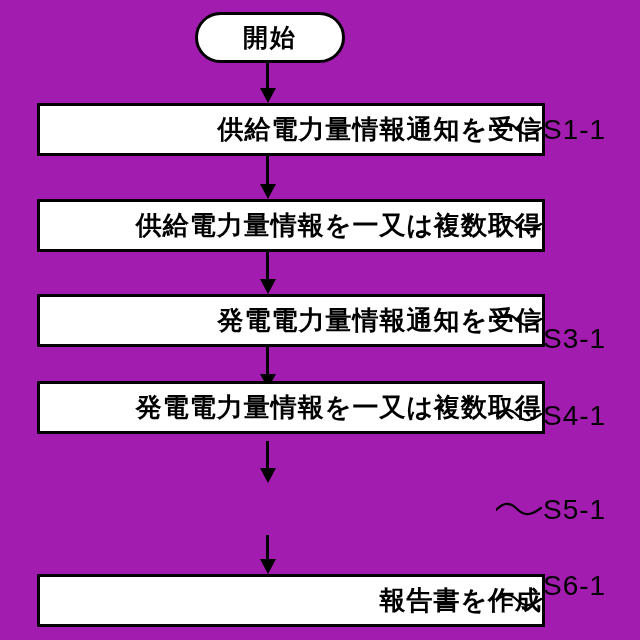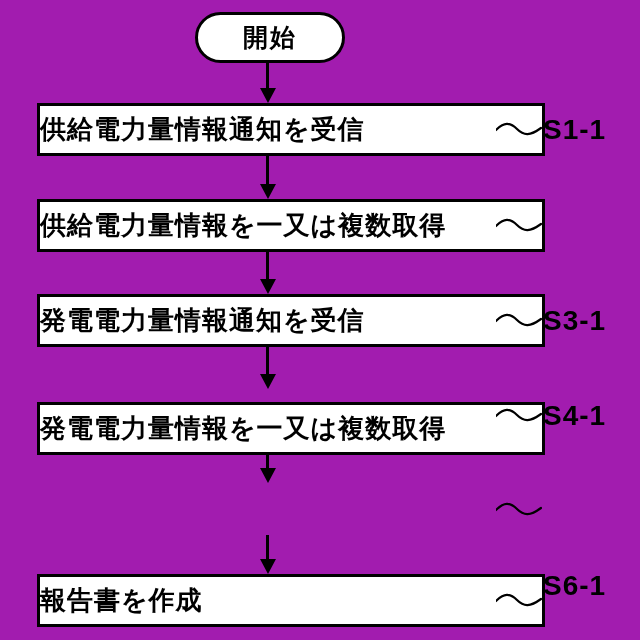--- a/index.html
+++ b/index.html
@@ -9,33 +9,33 @@
   }
   .terminal{
     position:absolute;left:195px;top:12px;width:150px;height:51px;
     border:3px solid #000;border-radius:27px;box-sizing:border-box;
     display:flex;align-items:center;justify-content:center;
     font-size:25px;font-weight:600;letter-spacing:2px;background:#fff;
   }
   .box{
     position:absolute;left:37px;width:508px;height:53px;
     border:3px solid #000;box-sizing:border-box;background:#fff;
-    display:flex;align-items:center;justify-content:flex-start;
+    display:flex;align-items:center;justify-content:flex-end;
     font-size:26px;font-weight:600;letter-spacing:1px;white-space:nowrap;
   }
   .stem{position:absolute;left:266px;width:3px;background:#000;}
   .head{
     position:absolute;left:260px;width:0;height:0;
     border-left:8px solid transparent;border-right:8px solid transparent;
     border-top:15px solid #000;
   }
   .tilde{position:absolute;left:496px;width:46px;height:16px;}
   .ref{
     position:absolute;left:543px;height:31px;line-height:31px;
-    font-size:28px;font-weight:700;letter-spacing:1px;white-space:nowrap;
+    font-size:28px;font-weight:400;letter-spacing:1px;white-space:nowrap;
   }
 </style>
 </head>
 <body>
 
 <div class="canvas">
 
   <div class="terminal">
     <span>開始</span>
   </div>
@@ -55,21 +55,21 @@
 
   <div class="box" style="top:103px">
     <span>供給電力量情報通知を受信</span>
   </div>
   <div class="box" style="top:294px">
     <span>発電電力量情報通知を受信</span>
   </div>
   <div class="box" style="top:199px">
     <span>供給電力量情報を一又は複数取得</span>
   </div>
-  <div class="box" style="top:402px">
+  <div class="box" style="top:381px">
     <span>発電電力量情報を一又は複数取得</span>
   </div>
   <div class="box" style="top:574px">
     <span>報告書を作成</span>
   </div>
 
   <svg class="tilde" style="top:121px" viewBox="0 0 46 16">
     <path d="M0,9 C8,1 14,1 21,8 C28,15 34,15 45,7" fill="none" stroke="#000" stroke-width="2.2" stroke-linecap="round"></path>
   </svg>
   <svg class="tilde" style="top:217px" viewBox="0 0 46 16">
@@ -82,17 +82,18 @@
     <path d="M0,9 C8,1 14,1 21,8 C28,15 34,15 45,7" fill="none" stroke="#000" stroke-width="2.2" stroke-linecap="round"></path>
   </svg>
   <svg class="tilde" style="top:501px" viewBox="0 0 46 16">
     <path d="M0,9 C8,1 14,1 21,8 C28,15 34,15 45,7" fill="none" stroke="#000" stroke-width="2.2" stroke-linecap="round"></path>
   </svg>
   <svg class="tilde" style="top:592px" viewBox="0 0 46 16">
     <path d="M0,9 C8,1 14,1 21,8 C28,15 34,15 45,7" fill="none" stroke="#000" stroke-width="2.2" stroke-linecap="round"></path>
   </svg>
 
   <div class="ref" style="top:114px">S1-1</div>
-  <div class="ref" style="top:305px">S3-1</div>
+  <div class="ref" style="top:323px">S3-1</div>
   <div class="ref" style="top:400px">S4-1</div>
+  <div class="ref" style="top:494px">S5-1</div>
   <div class="ref" style="top:570px">S6-1</div>
 
 </div>
 
 </body></html>

